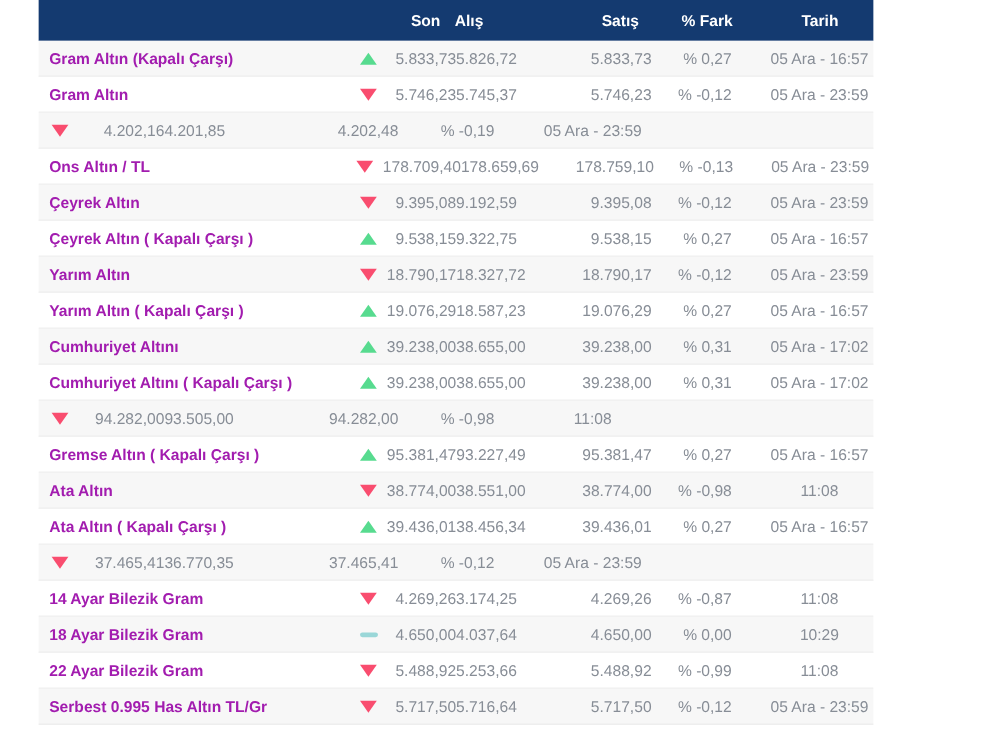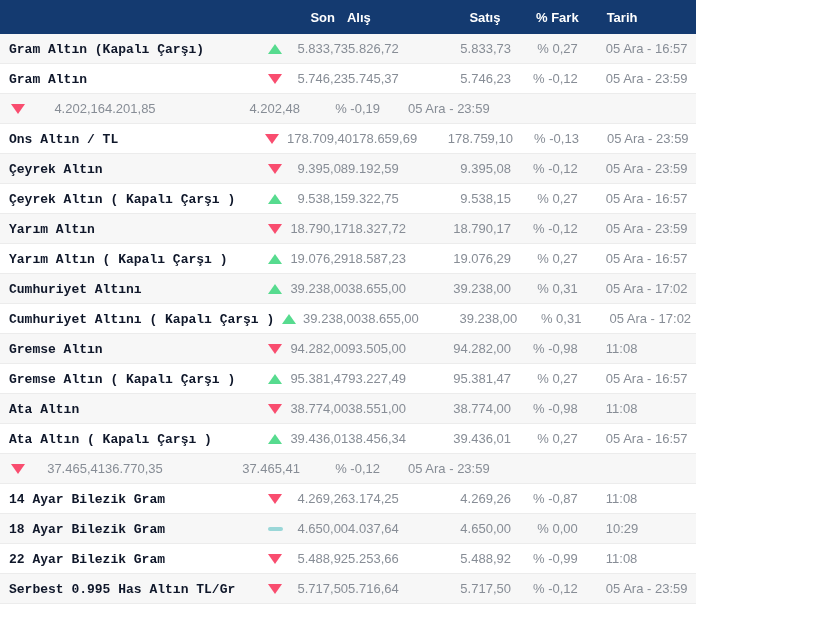--- a/index.html
+++ b/index.html
@@ -6,20 +6,21 @@
   html, body { background: #ffffff; }
   body {
     font-family: "Liberation Sans", "DejaVu Sans", sans-serif;
     width: 826px;
   }
   .gold-table {
     width: 696px;
     height: 621px;
     background: #ffffff;
     overflow: hidden;
+    margin-left: 32px;
   }
   .header-row {
     display: flex;
     align-items: center;
     height: 34px;
     background: #143a70;
     color: #ffffff;
     font-weight: bold;
     font-size: 13px;
   }
@@ -32,32 +33,31 @@
   }
   .row.odd  { background: #f7f7f7; }
   .row.even { background: #ffffff; }
 
   .c-name  { width: 310px; padding-left: 9px; }
   .c-arrow { width: 36px; display: flex; justify-content: center; align-items: center; }
   .c-son   { width: 69px;  text-align: right; }
   .c-alis  { width: 96px;  text-align: left; }
   .c-satis { width: 99px;  text-align: right; }
   .c-fark  { width: 82px;  text-align: right; padding-right: 2px; }
-  .c-tarih { width: 134px; text-align: left; padding-left: 26px; }
+  .c-tarih { width: 134px; text-align: center; padding-left: 26px; }
 
   .header-row .c-name { width: 346px; } 
   .header-row .num-head { padding-right: 12px; }
 
   .name-link {
-    color: #0f172a;
+    color: #a21caf;
     font-weight: bold;
     text-decoration: none;
     cursor: pointer;
     white-space: nowrap;
-    font-family: Liberation Mono, monospace;
   }
   .val, .date { color: #878d96; }
   .date { white-space: nowrap; }
 
   .arrow-up {
     width: 0; height: 0;
     border-left: 7px solid transparent;
     border-right: 7px solid transparent;
     border-bottom: 10px solid #57db8f;
   }
@@ -217,23 +217,20 @@
       <span class="arrow arrow-up"></span>
     </div>
     <div class="c-son val">39.238,00</div>
     <div class="c-alis val">38.655,00</div>
     <div class="c-satis val">39.238,00</div>
     <div class="c-fark val">% 0,31</div>
     <div class="c-tarih date">05 Ara - 17:02</div>
   </div>
 
   <div class="row odd">
-    <div class="c-name">
-      <a class="name-link">Gremse Altın</a>
-    </div>
     <div class="c-arrow">
       <span class="arrow arrow-down"></span>
     </div>
     <div class="c-son val">94.282,00</div>
     <div class="c-alis val">93.505,00</div>
     <div class="c-satis val">94.282,00</div>
     <div class="c-fark val">% -0,98</div>
     <div class="c-tarih date">11:08</div>
   </div>
 

